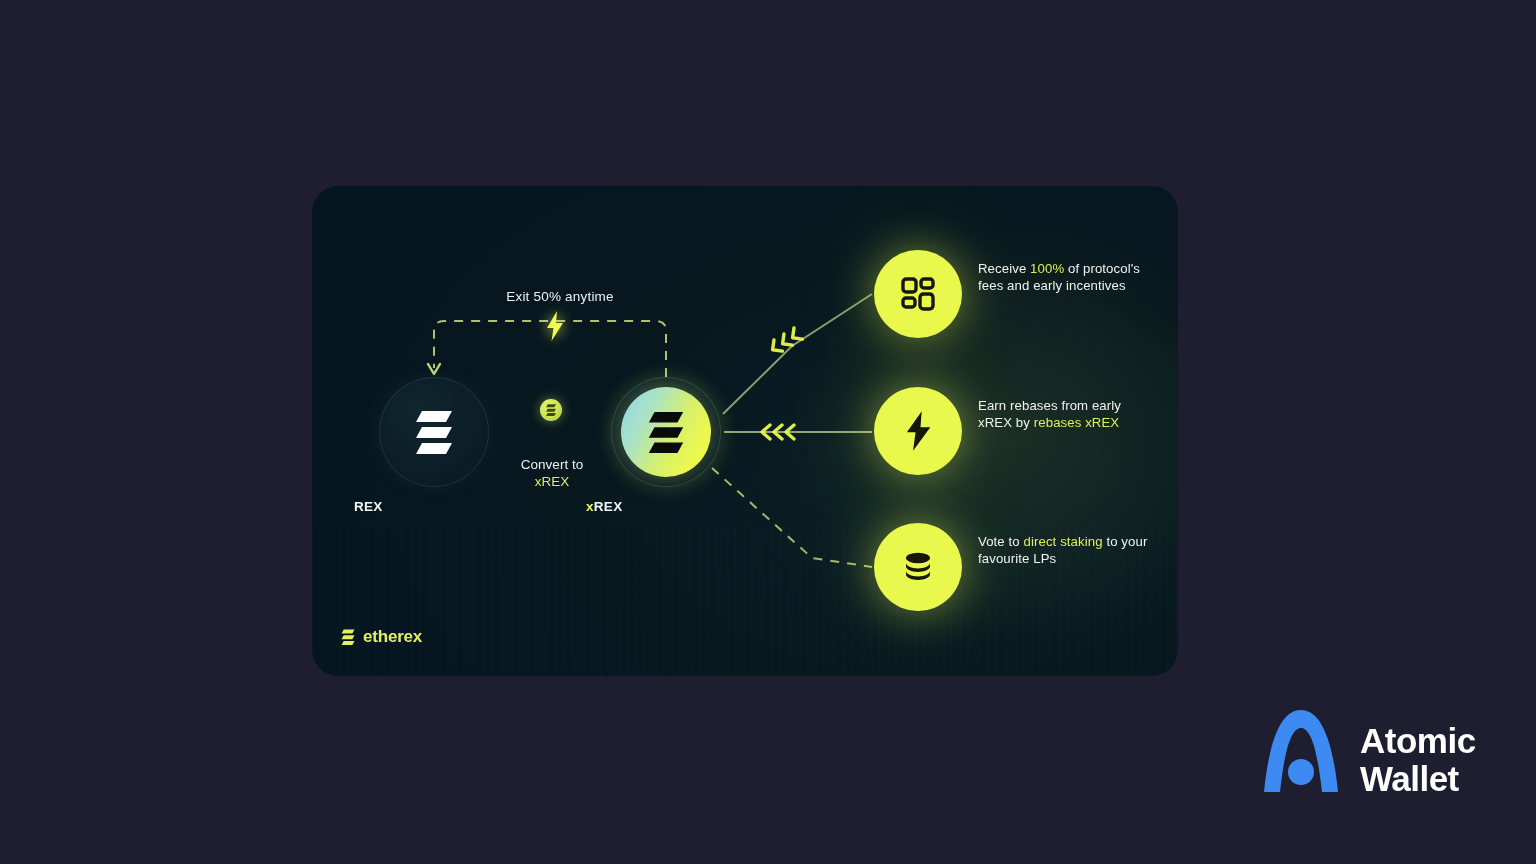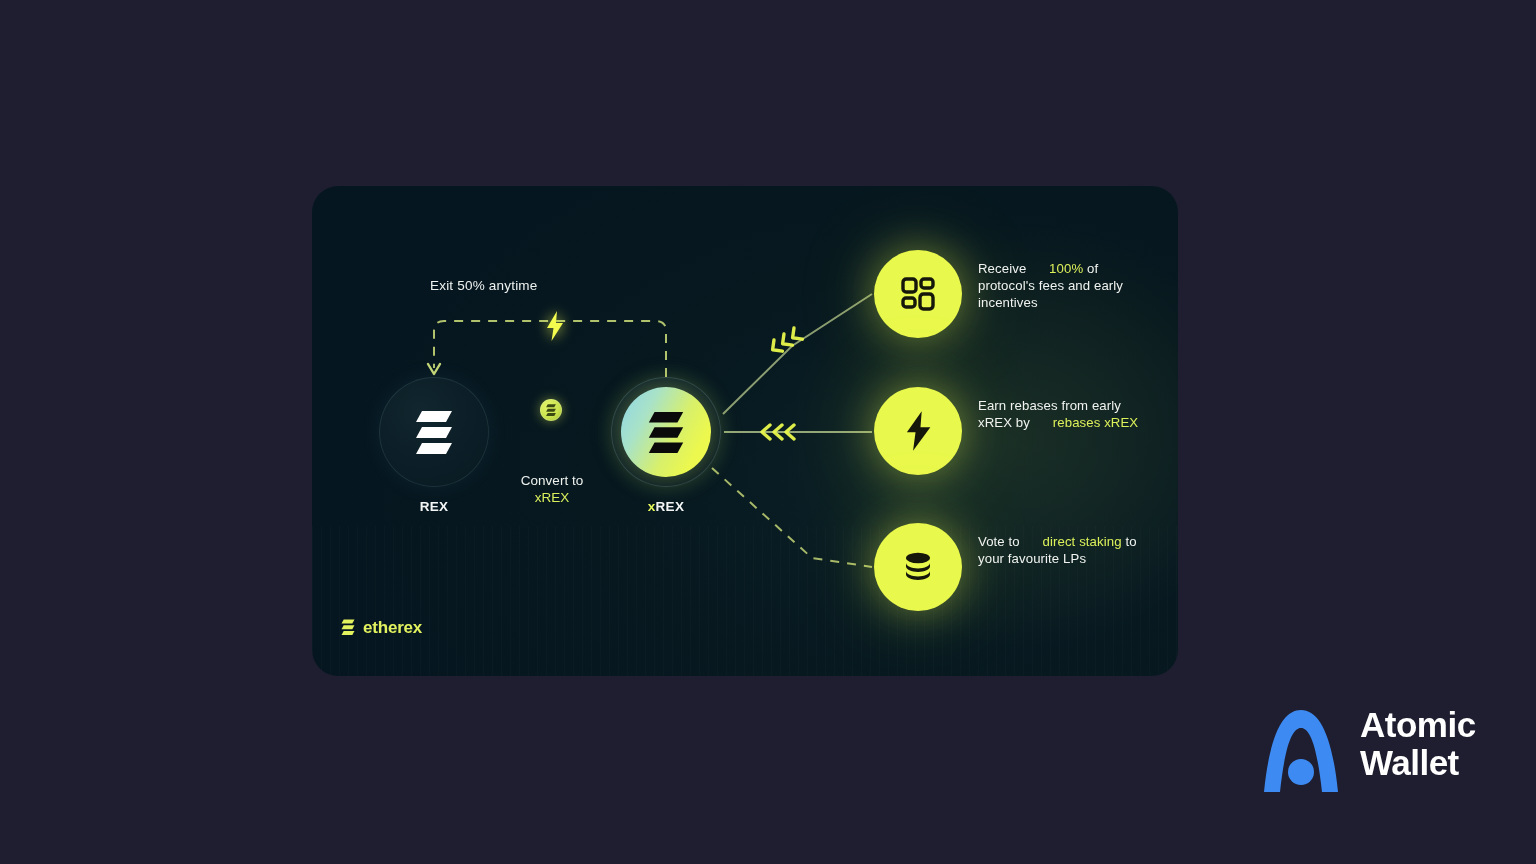--- a/index.html
+++ b/index.html
@@ -73,56 +73,55 @@
     position: absolute;
     left: 10px; top: 10px;
     width: 90px; height: 90px;
     border-radius: 50%;
     background: linear-gradient(118deg, #8fd6e8 0%, #a8e2c8 28%, #d8f06a 58%, #ecf84e 80%, #f2fa52 100%);
     box-shadow: 0 0 26px rgba(220,245,90,0.34);
   }
   .node-label {
     position: absolute;
     width: 160px;
-    text-align: center;
+    text-align: left;
     font-size: 13.5px;
     font-weight: bold;
     color: #f2f5f4;
     letter-spacing: 0.3px;
   }
   #rex-label { left: 42px; top: 313px; }
   #xrex-label { left: 274px; top: 313px; }
   .hl-x { color: #e4f75a; }
 
   
   .bars {
     position: absolute;
     left: 50%; top: 50%;
     transform: translate(-50%, -50%);
   }
 
   
   #exit-label {
     position: absolute;
-    left: 118px; top: 92px;
+    left: 118px; top: 103px;
     width: 260px;
-    text-align: left;
+    text-align: center;
     font-size: 13.5px;
     color: #eef2ef;
     letter-spacing: 0.2px;
   }
   #convert-label {
     position: absolute;
     left: 160px; top: 270px;
     width: 160px;
     text-align: center;
     font-size: 13.5px;
     line-height: 17px;
     color: #eef2ef;
-    margin-top: 16px;
   }
   #convert-label .hl { color: #d9ef5c; }
 
   
   #convert-coin {
     position: absolute;
     left: 228px; top: 213px;
     width: 22px; height: 22px;
     border-radius: 50%;
     background: radial-gradient(circle at 36% 32%, #e4f46a 0%, #c9e24d 55%, #9cb830 100%);
@@ -158,43 +157,43 @@
   }
   .benefit-text {
     position: absolute;
     left: 104px; top: 10px;
     width: 170px;
     font-size: 13.2px;
     line-height: 17px;
     color: #f0f3ef;
     letter-spacing: 0.1px;
   }
-  .benefit-text .hl { color: #dcf05a; margin-left: 19px; }
+  .benefit-text .hl { color: #dcf05a; }
 
   
   #etherex-brand {
     position: absolute;
-    left: 28px; top: 432px;
+    left: 28px; top: 441px;
     display: flex;
-    align-items: flex-start;
+    align-items: center;
     gap: 7px;
   }
   #etherex-wordmark {
     font-size: 17px;
     font-weight: bold;
     color: #e2f15e;
     letter-spacing: -0.2px;
   }
 
   
   #atomic-wallet-brand {
     position: absolute;
     left: 1258px; top: 706px;
     display: flex;
-    align-items: flex-start;
+    align-items: flex-end;
     gap: 16px;
   }
   #atomic-wallet-text {
     font-size: 35px;
     font-weight: bold;
     line-height: 38px;
     color: #ffffff;
     letter-spacing: -0.5px;
   }
 </style>

